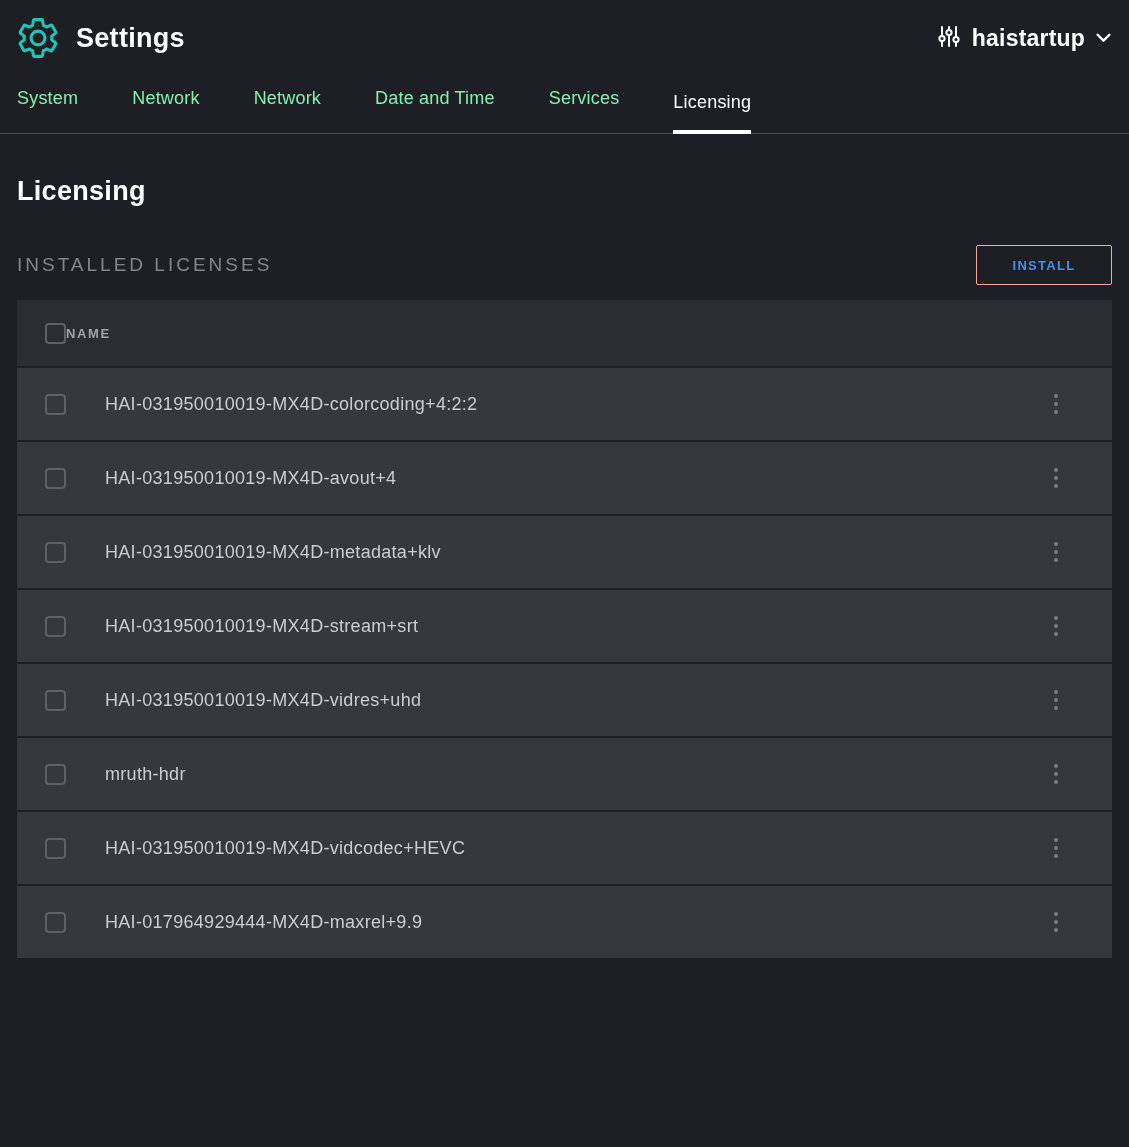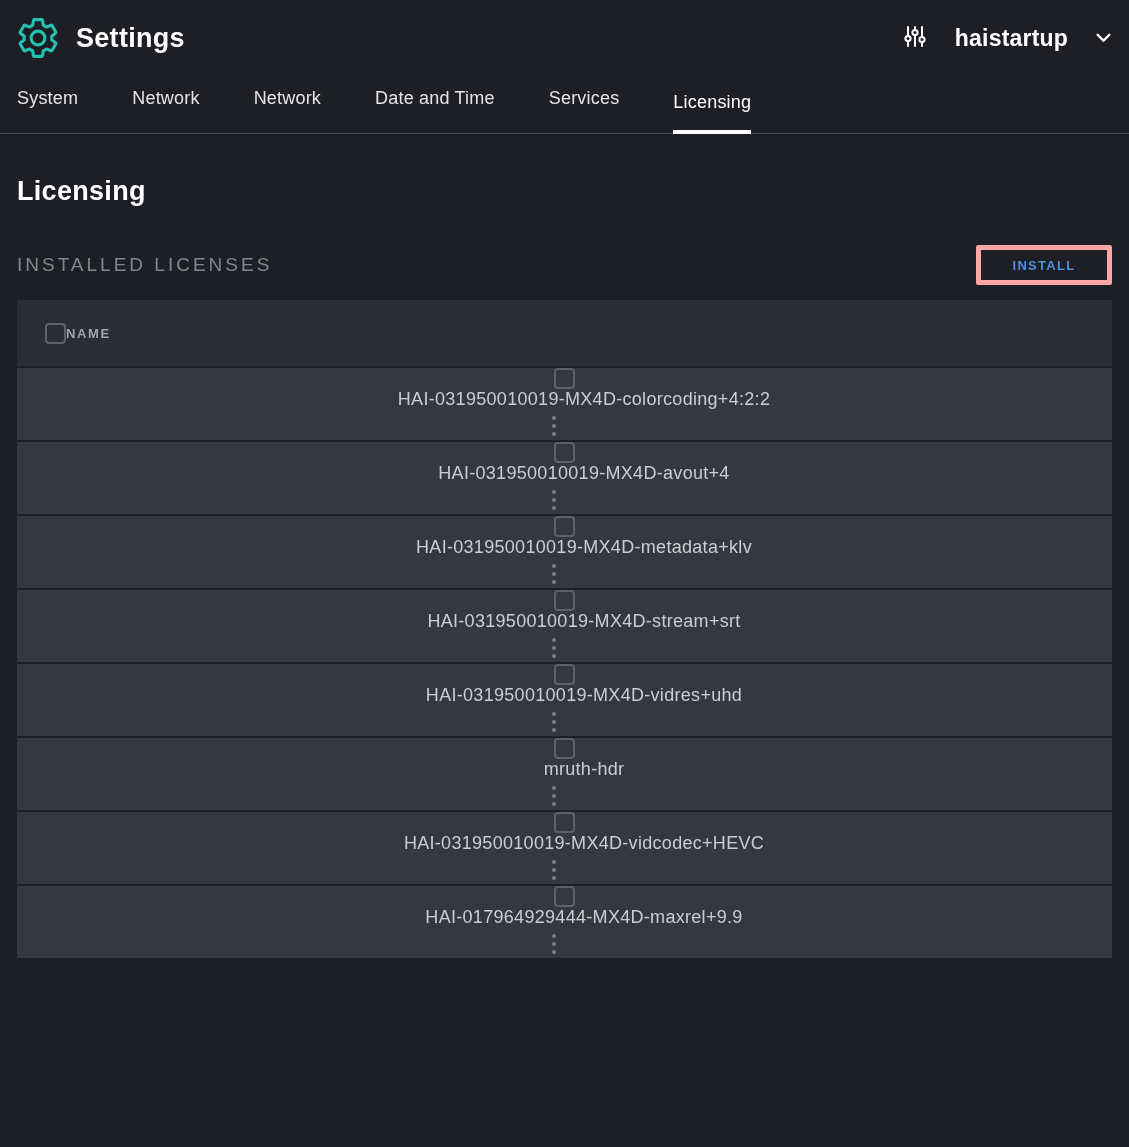--- a/index.html
+++ b/index.html
@@ -24,38 +24,38 @@
   .gear-wrap { width: 48px; height: 48px; display: flex; align-items: center; justify-content: center; }
   .app-title {
     margin: 0 0 0 14px;
     font-size: 27px;
     font-weight: 700;
     letter-spacing: 0.3px;
   }
   .user-menu {
     display: flex;
     align-items: center;
-    gap: 28px;
+    gap: 11px;
     cursor: pointer;
     background: none; border: none; color: inherit; font: inherit; text-align: center;
   }
   .user-name { font-size: 23px; font-weight: 700; letter-spacing: 0.2px; }
 
   
   .tab-bar {
     display: flex;
     align-items: flex-end;
     gap: 54px;
     padding: 18px 17px 0 17px;
     border-bottom: 1px solid #4a4c52;
   }
   .tab {
     background: none;
     border: none;
-    color: #e5e5e5;
+    color: #86efac;
     font-family: inherit;
     font-size: 18px;
     padding: 0 0 21px 0;
     cursor: pointer;
     letter-spacing: 0.2px;
     border-bottom: 4px solid transparent;
     margin-bottom: -1px;
   }
   .tab.active {
     color: #ffffff;
@@ -80,21 +80,21 @@
   .section-title {
     font-size: 19px;
     font-weight: 400;
     color: #84868c;
     letter-spacing: 3px;
   }
   .install-button {
     width: 136px;
     height: 40px;
     background: transparent;
-    border: 5px solid #fca5a5;
+    border: 1px solid #fca5a5;
     border-radius: 2px;
     color: #4a8fe2;
     font-family: inherit;
     font-size: 13px;
     font-weight: 600;
     letter-spacing: 1.3px;
     cursor: pointer;
   }
 
   
@@ -112,21 +112,20 @@
     letter-spacing: 1.6px;
     color: #a3a5aa;
   }
   .trow {
     background: #36383f;
     height: 72px;
     margin-top: 2px;
     display: flex;
     align-items: center;
     padding: 0 28px;
-    flex-direction: column;
   }
   .checkbox {
     width: 21px;
     height: 21px;
     border: 2px solid #5f6167;
     border-radius: 4px;
     background: transparent;
     flex-shrink: 0;
     cursor: pointer;
   }

